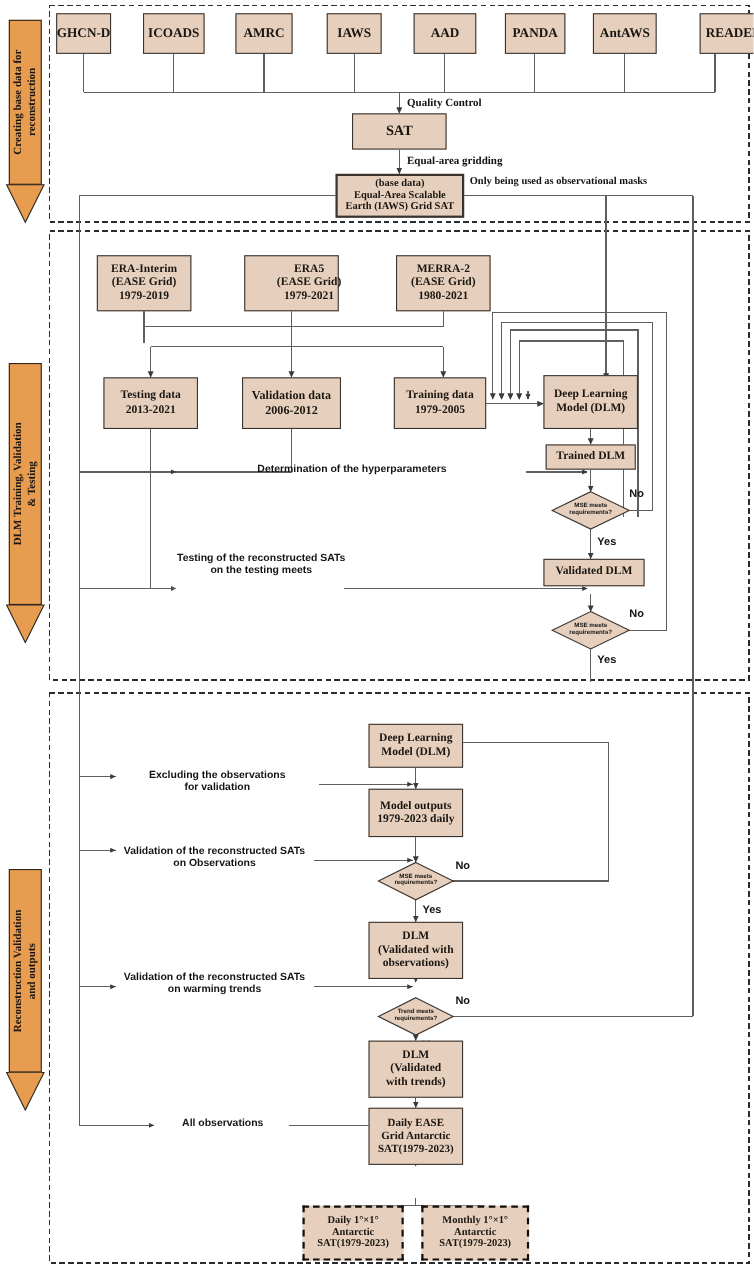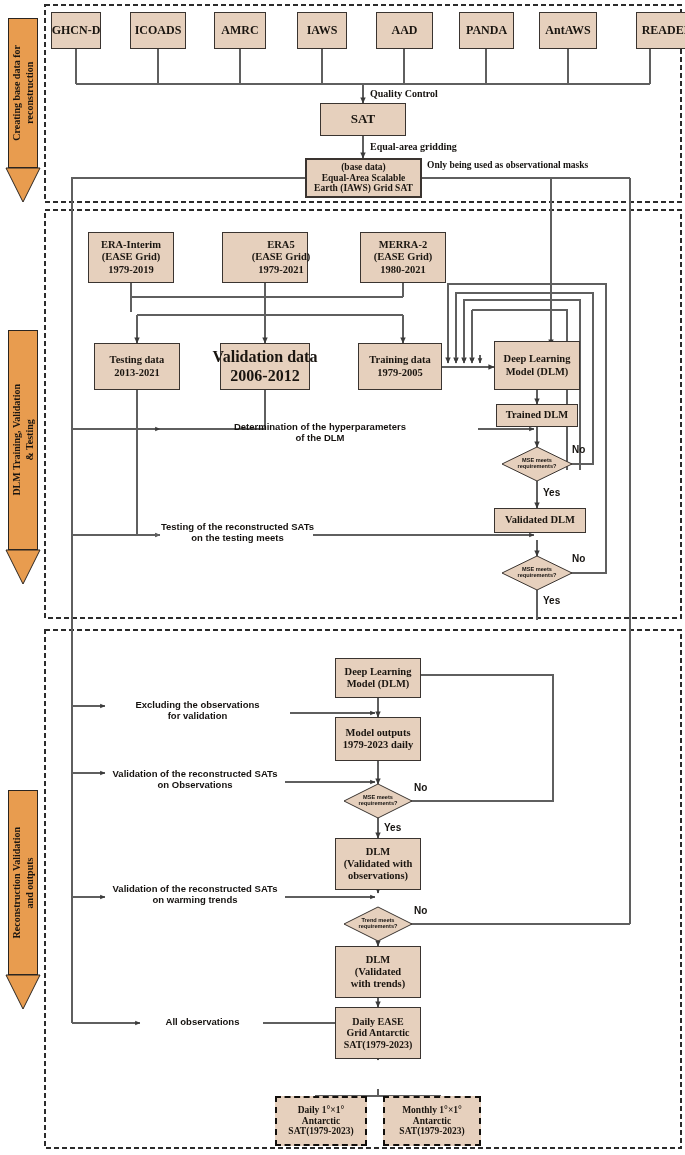--- a/index.html
+++ b/index.html
@@ -232,21 +232,21 @@
   <div class="boxtxt" style="left:360px;top:232px;width:86px;height:51px;font-size:10.5px;">
     <span>MERRA-2</span>
     <span>(EASE Grid)</span>
     <span>1980-2021</span>
   </div>
 
   <div class="boxtxt" style="left:94px;top:343px;width:86px;height:47px;font-size:10.5px;">
     <span>Testing data</span>
     <span>2013-2021</span>
   </div>
-  <div class="boxtxt" style="left:220px;top:343px;width:90px;height:47px;font-size:16px;">
+  <div class="boxtxt" style="left:220px;top:343px;width:90px;height:47px;font-size:11px;">
     <span>Validation data</span>
     <span>2006-2012</span>
   </div>
   <div class="boxtxt" style="left:358px;top:343px;width:84px;height:47px;font-size:10.5px;">
     <span>Training data</span>
     <span>1979-2005</span>
   </div>
 
   <div class="boxtxt" style="left:494px;top:341px;width:86px;height:49px;font-size:10.5px;">
     <span>Deep Learning</span>
@@ -277,23 +277,22 @@
     <span>requirements?</span>
   </div>
 
   <div class="yn" style="left:572px;top:444px;font-size:10px;">No</div>
   <div class="yn" style="left:543px;top:487px;font-size:10px;">Yes</div>
   <div class="yn" style="left:572px;top:553px;font-size:10px;">No</div>
   <div class="yn" style="left:543px;top:595px;font-size:10px;">Yes</div>
 
   <div class="lbl" style="left:160px;top:421px;width:320px;font-size:9.5px;">
     <div>Determination of the hyperparameters</div>
-    <div>of the DLM</div>
-  </div>
-  <div class="lbl" style="left:160px;top:521px;width:155px;font-size:9.5px;">
+  </div>
+  <div class="lbl" style="left:160px;top:502px;width:155px;font-size:9.5px;">
     <div>Testing of the reconstructed SATs</div>
     <div>on the testing meets</div>
   </div>
 
   <div class="boxtxt" style="left:335px;top:658px;width:86px;height:40px;font-size:10.5px;">
     <span>Deep Learning</span>
     <span>Model (DLM)</span>
   </div>
 
   <div class="lbl" style="left:105px;top:699px;width:185px;font-size:9.5px;">

